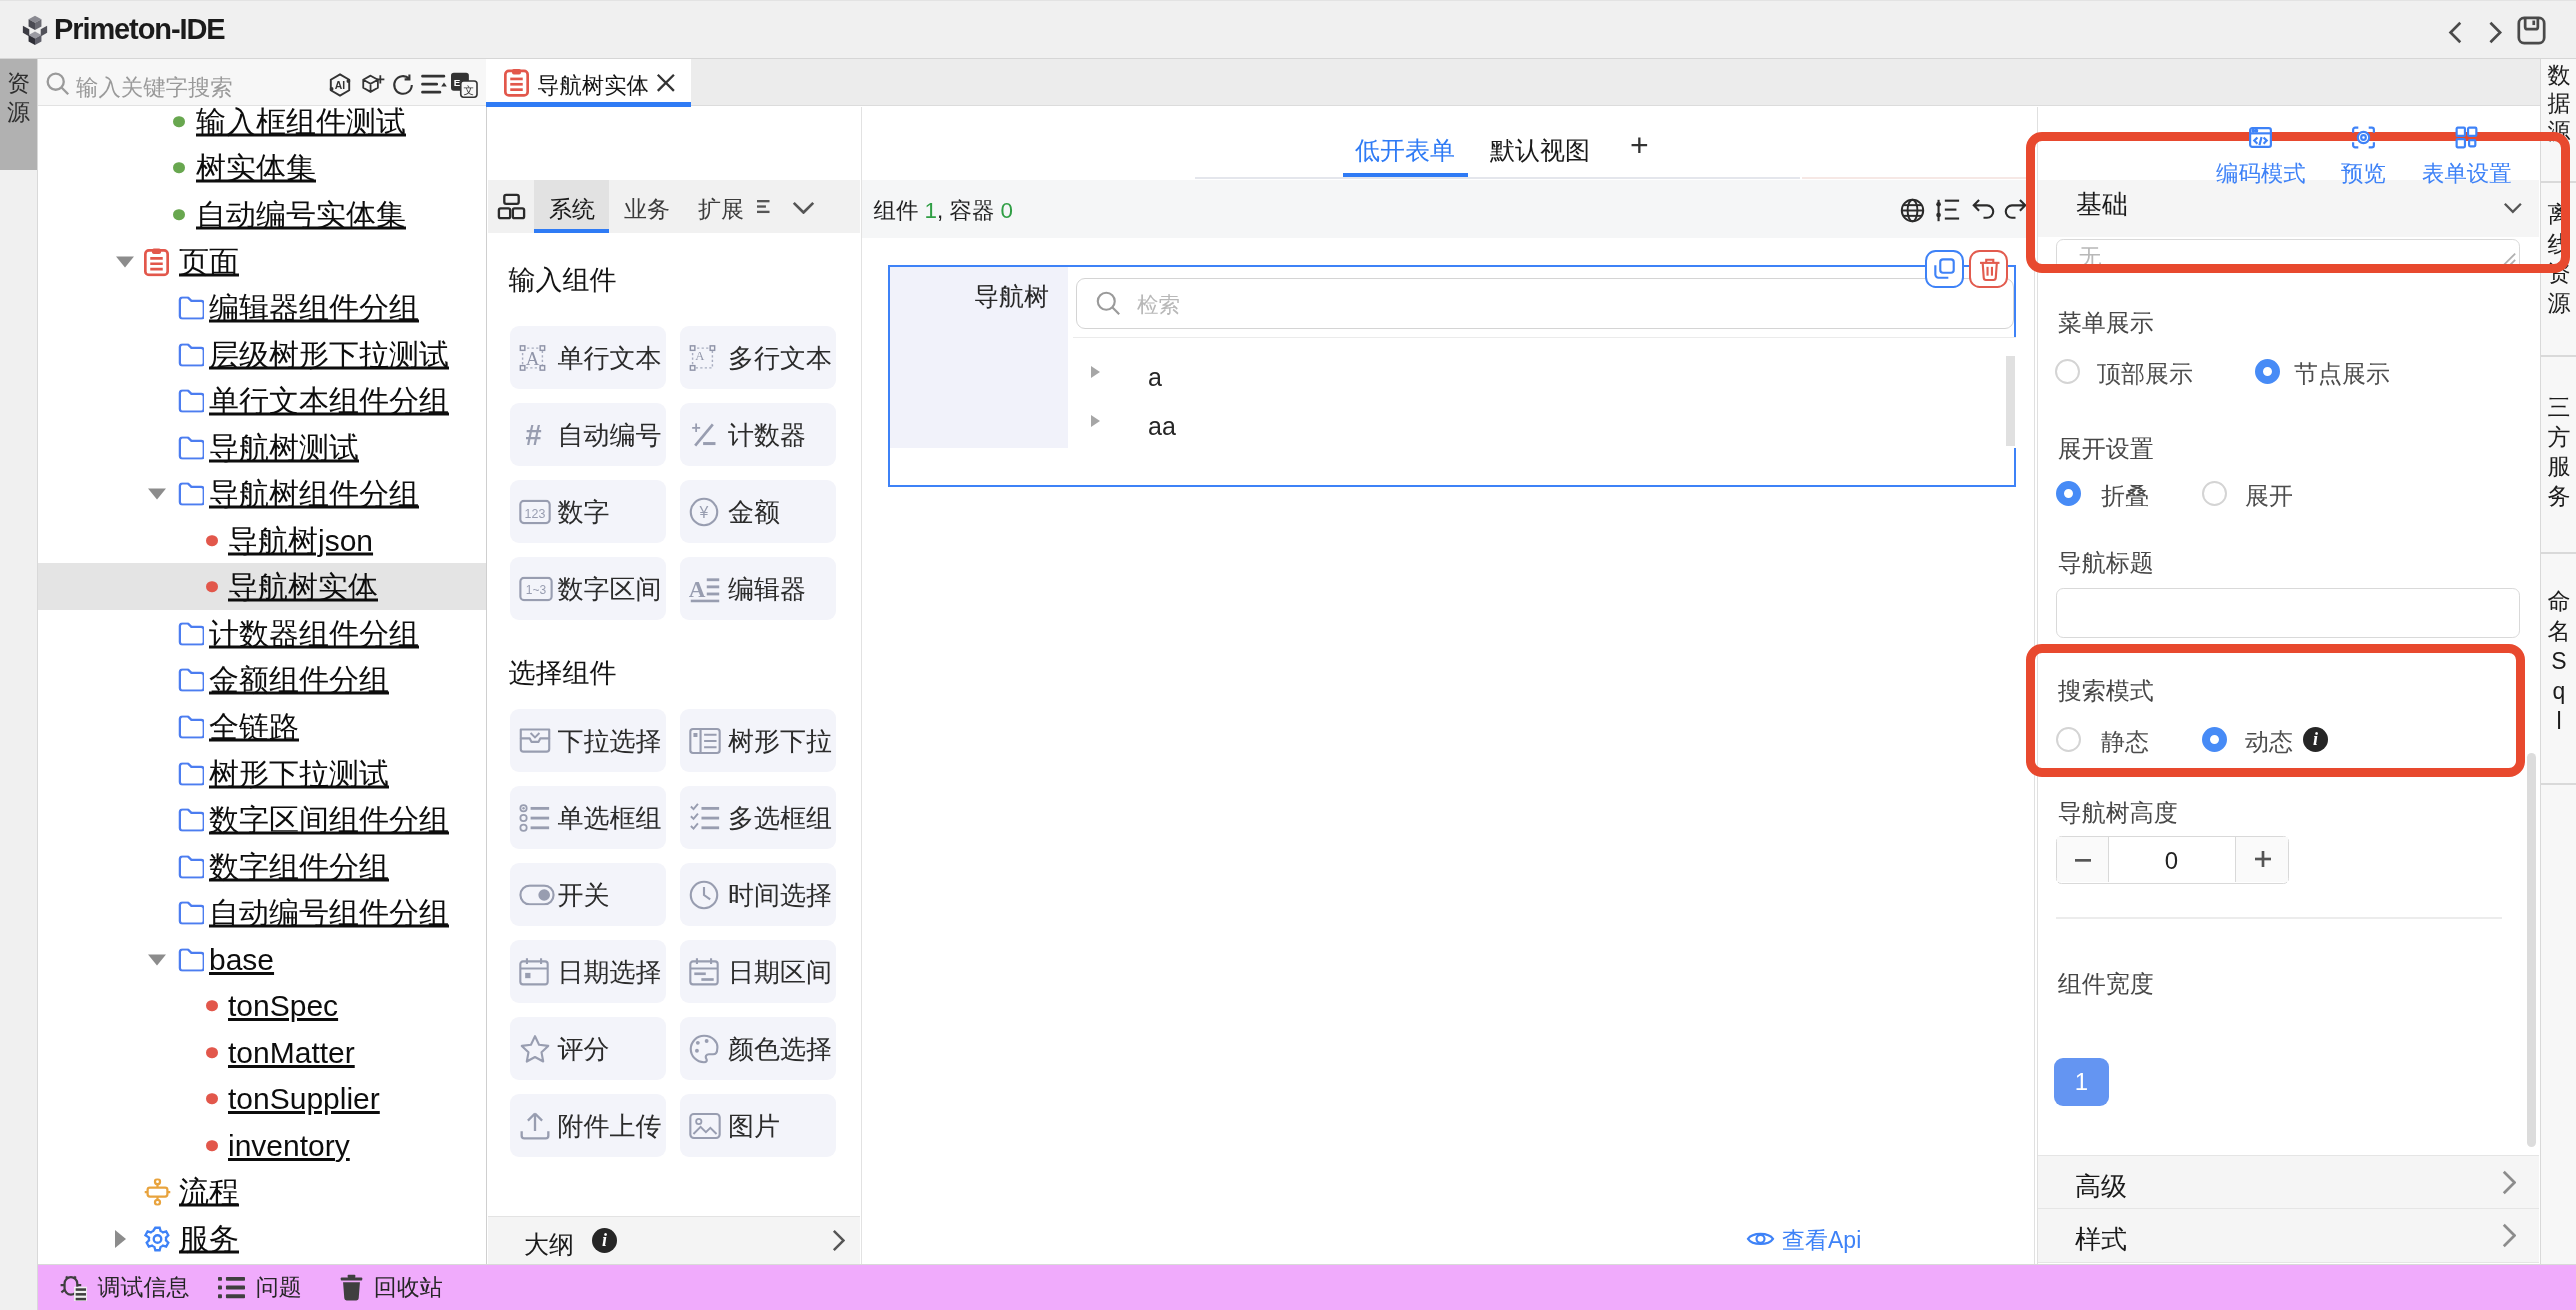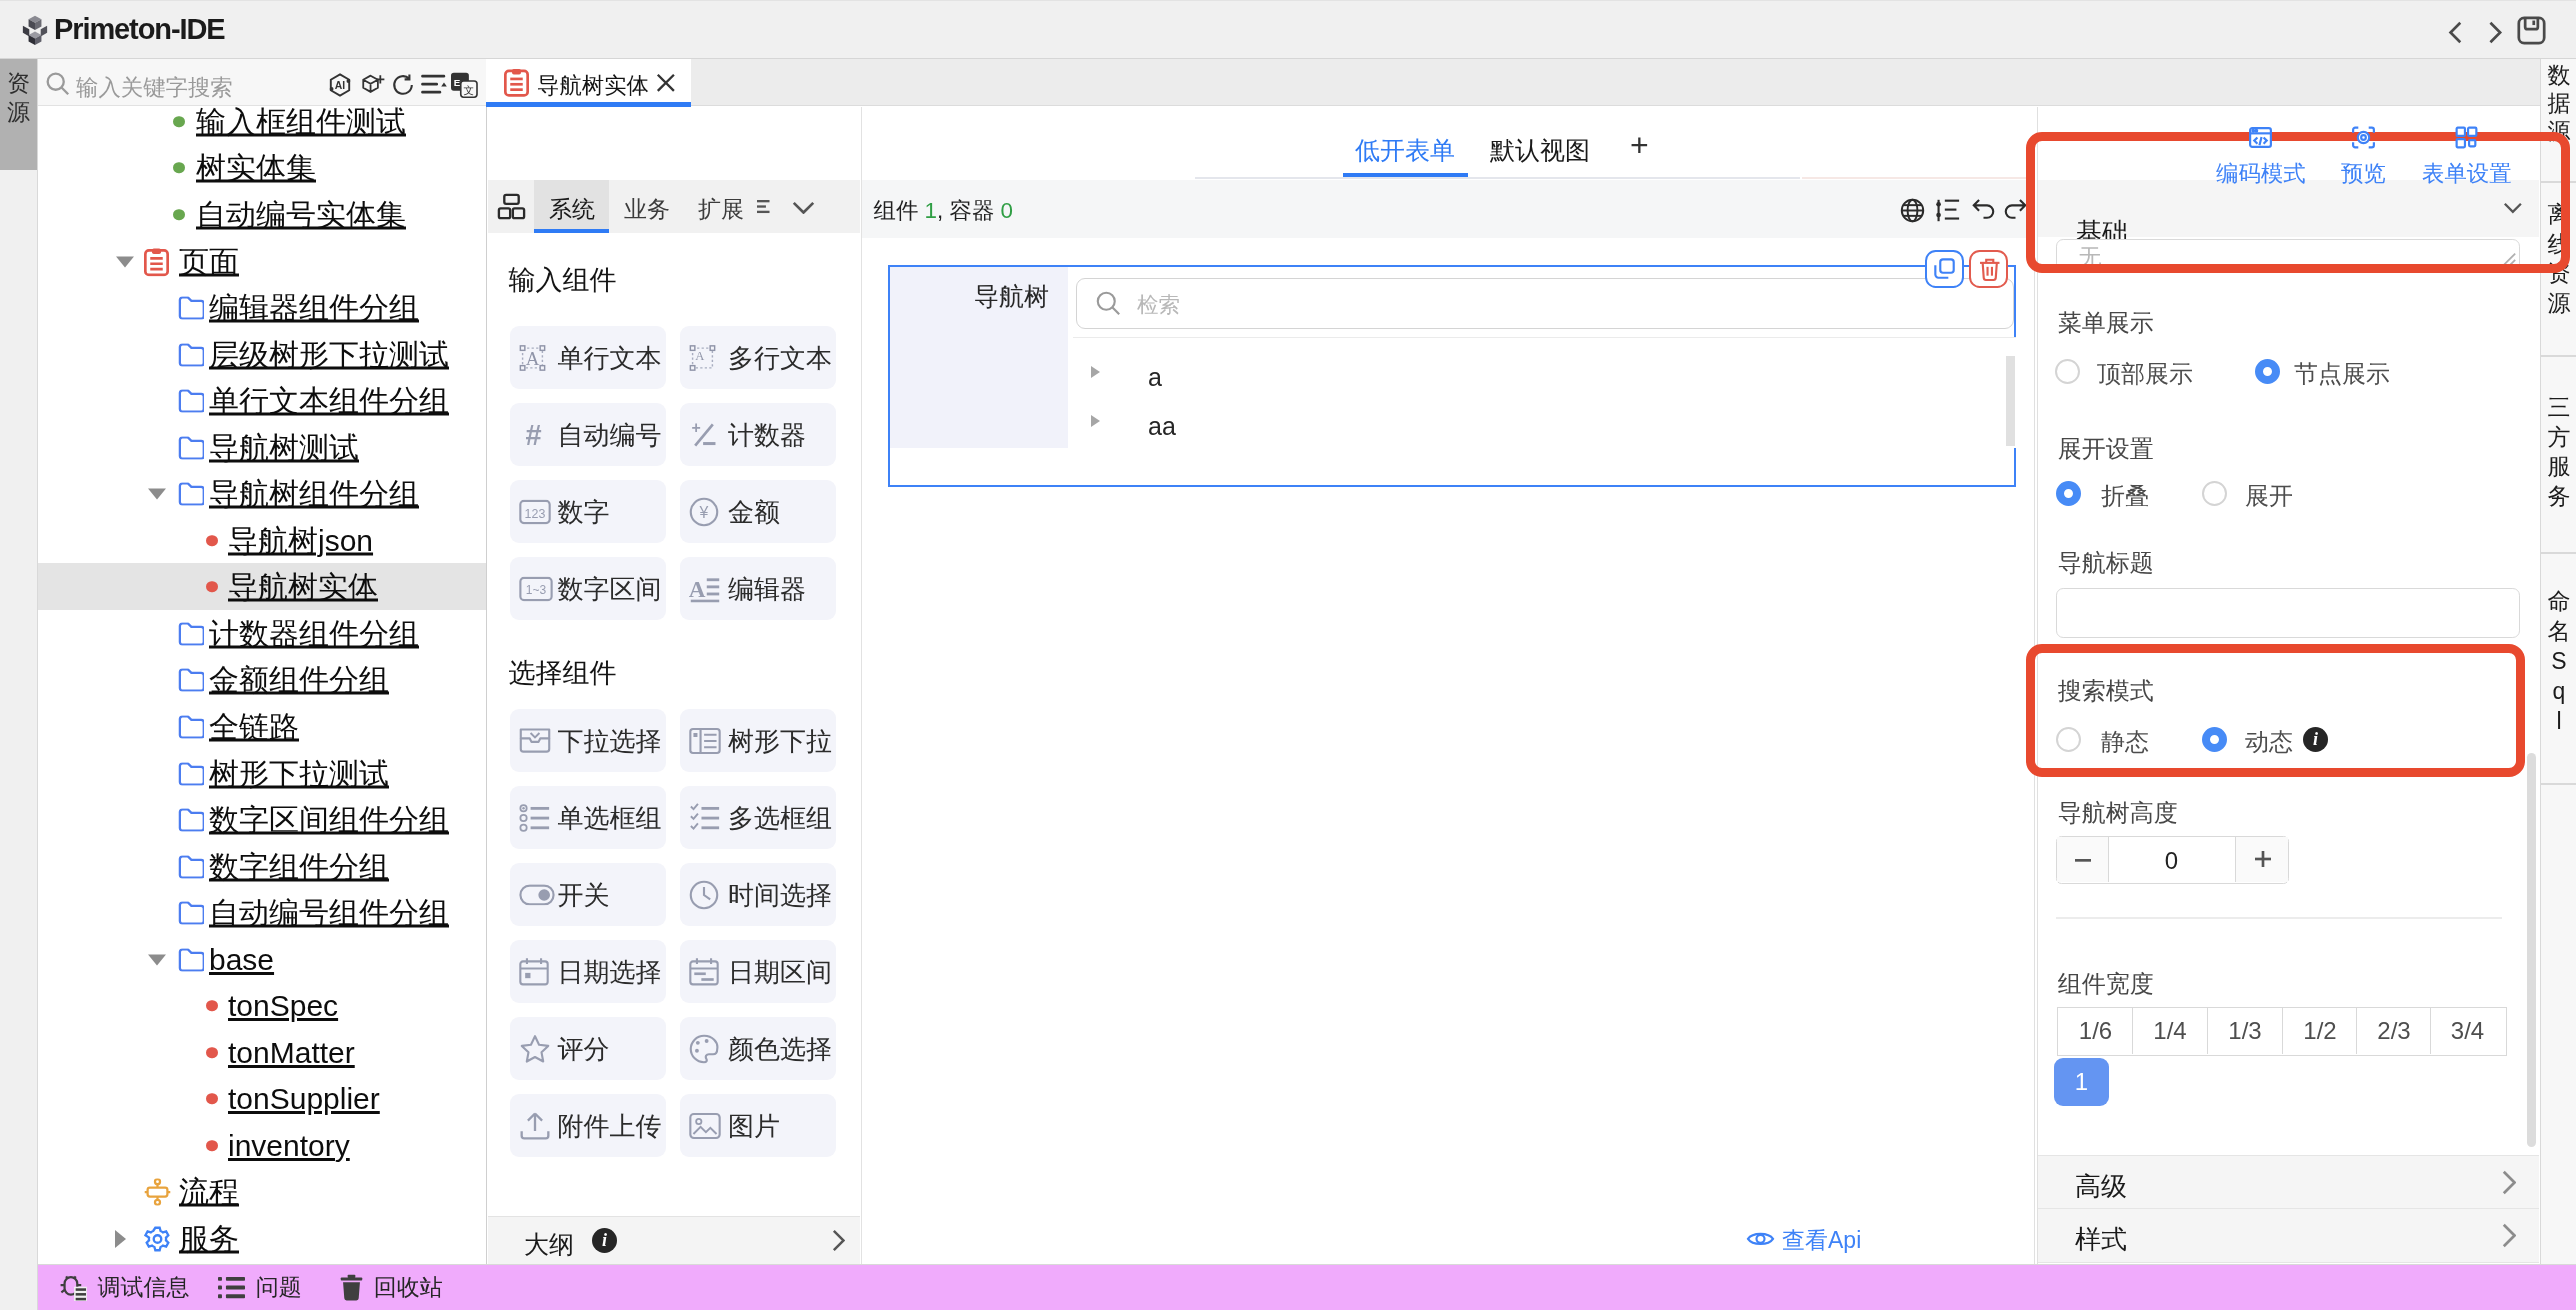--- a/index.html
+++ b/index.html
@@ -621,21 +621,21 @@
     <svg class="abs" style="left:884px;top:1049px;" width="29" height="19.7" viewBox="0 0 32 22">
         <g fill="none" stroke="#3e82f7" stroke-width="2.4">
           <path d="M2 11 C7 3.5 25 3.5 30 11 C25 18.5 7 18.5 2 11 z"></path>
           <circle cx="16" cy="11" r="4.5"></circle>
         </g>
       </svg>
   </div>
 
   <div id="rpanel" class="abs">
     <div id="rhead" class="abs">
-      <div class="abs" style="left:38px;top:7px;font-size:26px;color:#1a1a1a;margin-top:28px;">基础</div>
+      <div class="abs" style="left:38px;top:7px;font-size:26px;color:#1a1a1a;">基础</div>
       <svg class="abs" style="left:465px;top:21.5px;" width="19.7" height="12.5" viewBox="0 0 22 14">
           <path d="M2 2 l9 9 9-9" fill="none" stroke="#555" stroke-width="2.6"></path>
         </svg>
     </div>
     <div id="rbody" class="abs" style="left:0;top:130px;width:501px;height:918px;">
       <div class="abs" style="left:18px;top:1.8px;width:464px;height:32px;border:1.8px solid #d9d9d9;border-radius:7.2px 7.2px 7.2px 7.2px;background:#fff;">
           <div class="abs" style="left:21.5px;top:1.8px;font-size:23px;color:#b8b8b8;">无</div>
           <svg class="abs" style="right:1.8px;bottom:1.8px;" width="18" height="18" viewBox="0 0 20 20">
             <line x1="4" y1="18" x2="18" y2="4" stroke="#b0b0b0" stroke-width="2"></line>
             <line x1="11" y1="18" x2="18" y2="11" stroke="#b0b0b0" stroke-width="2"></line>
@@ -669,28 +669,20 @@
           <div class="abs" style="left:52px;top:5.4px;width:125px;height:36px;font-size:24px;color:#222;text-align:center;line-height:38px;">0</div>
           <div class="abs" style="right:0;top:0;width:53px;height:45px;border-left:1.8px solid #d9d9d9;background:#fafafa;">
             <svg class="abs" style="left:19px;top:14.3px;" width="16" height="16" viewBox="0 0 18 18">
               <rect y="7.5" width="18" height="3" fill="#555"></rect>
               <rect x="7.5" width="3" height="18" fill="#555"></rect>
             </svg>
           </div>
         </div>
       <div class="abs" style="left:18px;top:680px;width:446px;height:1.8px;background:#ececec;"></div>
       <div class="rp-label" style="top:731px;">组件宽度</div>
-      <div class="abs" style="left:19px;top:770px;width:450px;height:49px;border:1.8px solid #d9d9d9;background:#fff;">
-          <div class="abs" style="left:0px;top:0;width:75px;height:46px;font-size:24px;color:#4e4e4e;text-align:center;line-height:46px;">1/6</div>
-          <div class="abs" style="left:74px;top:0;width:75px;height:46px;border-left:1.8px solid #d9d9d9;font-size:24px;color:#4e4e4e;text-align:center;line-height:46px;">1/4</div>
-          <div class="abs" style="left:149px;top:0;width:75px;height:46px;border-left:1.8px solid #d9d9d9;font-size:24px;color:#4e4e4e;text-align:center;line-height:46px;">1/3</div>
-          <div class="abs" style="left:224px;top:0;width:75px;height:46px;border-left:1.8px solid #d9d9d9;font-size:24px;color:#4e4e4e;text-align:center;line-height:46px;">1/2</div>
-          <div class="abs" style="left:298px;top:0;width:75px;height:46px;border-left:1.8px solid #d9d9d9;font-size:24px;color:#4e4e4e;text-align:center;line-height:46px;">2/3</div>
-          <div class="abs" style="left:372px;top:0;width:74px;height:46px;border-left:1.8px solid #d9d9d9;font-size:24px;color:#4e4e4e;text-align:center;line-height:46px;">3/4</div>
-        </div>
       <div class="abs" style="left:16px;top:821px;width:55px;height:48px;background:#6495f2;border-radius:9px;color:#fff;font-size:24px;text-align:center;line-height:48px;">1</div>
       <div class="abs" style="left:489px;top:516px;width:9px;height:394px;background:#dcdcdc;border-radius:4.5px;"></div>
     </div>
     <div id="rph" class="abs" style="left:0;top:0;width:501px;height:73px;z-index:60;">
       <div class="abs" style="left:209px;top:17px;"><svg width="27" height="27" viewBox="0 0 52 52">
             <g fill="none" stroke="#3e82f7" stroke-width="4.2">
               <rect x="6" y="8" width="40" height="36" rx="4" fill="#fff"></rect>
               <line x1="6" y1="18" x2="46" y2="18"></line>
               <circle cx="12" cy="13" r="1.6" fill="#3e82f7"></circle>
               <circle cx="18" cy="13" r="1.6" fill="#3e82f7"></circle>

